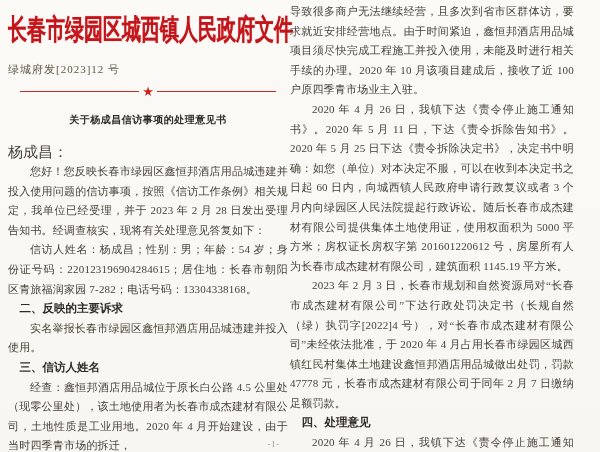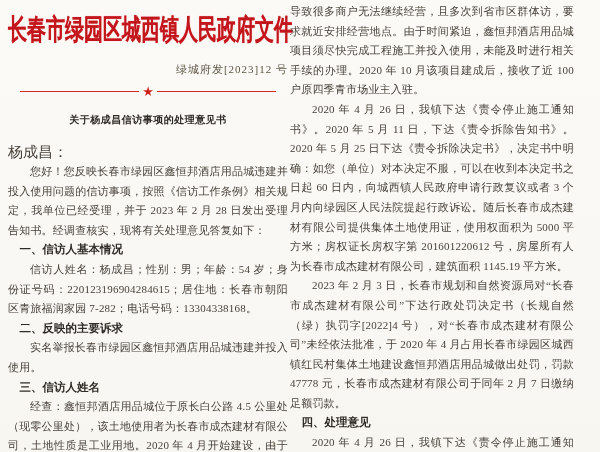--- a/index.html
+++ b/index.html
@@ -29,21 +29,21 @@
     font-weight:bold;
     color:#c3161c;
     letter-spacing:0px;
     transform:scaleY(1.5);
     transform-origin:center top;
     white-space:nowrap;
     text-shadow:0 0 .6px #d84a4a;
   }
   .doc-number{
     margin-top:26px;
-    text-align:right;
+    text-align:left;
     font-size:11px;
     color:#5e5646;
     letter-spacing:1px;
   }
   .red-rule{
     margin-top:8px;
     display:flex;
     align-items:center;
     padding:0 12px;
   }
@@ -104,21 +104,20 @@
     <div class="red-header">长春市绿园区城西镇人民政府文件</div>
     <div class="doc-number">绿城府发[2023]12 号</div>
     <div class="red-rule">
       <span class="seg"></span>
       <span class="star">★</span>
       <span class="seg"></span>
     </div>
     <div class="doc-title">关于杨成昌信访事项的处理意见书</div>
     <div class="greeting">杨成昌：</div>
     <p class="body">您好！您反映长春市绿园区鑫恒邦酒店用品城违建并投入使用问题的信访事项，按照《信访工作条例》相关规定，我单位已经受理，并于 2023 年 2 月 28 日发出受理告知书。经调查核实，现将有关处理意见答复如下：</p>
-    <div class="sec-heading">一、信访人基本情况</div>
     <p class="body">信访人姓名：杨成昌；性别：男；年龄：54 岁；身份证号码：220123196904284615；居住地：长春市朝阳区青旅福润家园 7-282；电话号码：13304338168。</p>
     <div class="sec-heading">二、反映的主要诉求</div>
     <p class="body">实名举报长春市绿园区鑫恒邦酒店用品城违建并投入使用。</p>
     <div class="sec-heading">三、信访人姓名</div>
     <p class="body">经查：鑫恒邦酒店用品城位于原长白公路 4.5 公里处（现零公里处），该土地使用者为长春市成杰建材有限公司，土地性质是工业用地。2020 年 4 月开始建设，由于当时四季青市场的拆迁，</p>
     <div class="page-num">-1-</div>
   </div>
 
   <div class="page page2">
     <p class="body noindent pg2-first">导致很多商户无法继续经营，且多次到省市区群体访，要求就近安排经营地点。由于时间紧迫，鑫恒邦酒店用品城项目须尽快完成工程施工并投入使用，未能及时进行相关手续的办理。2020 年 10 月该项目建成后，接收了近 100 户原四季青市场业主入驻。</p>

